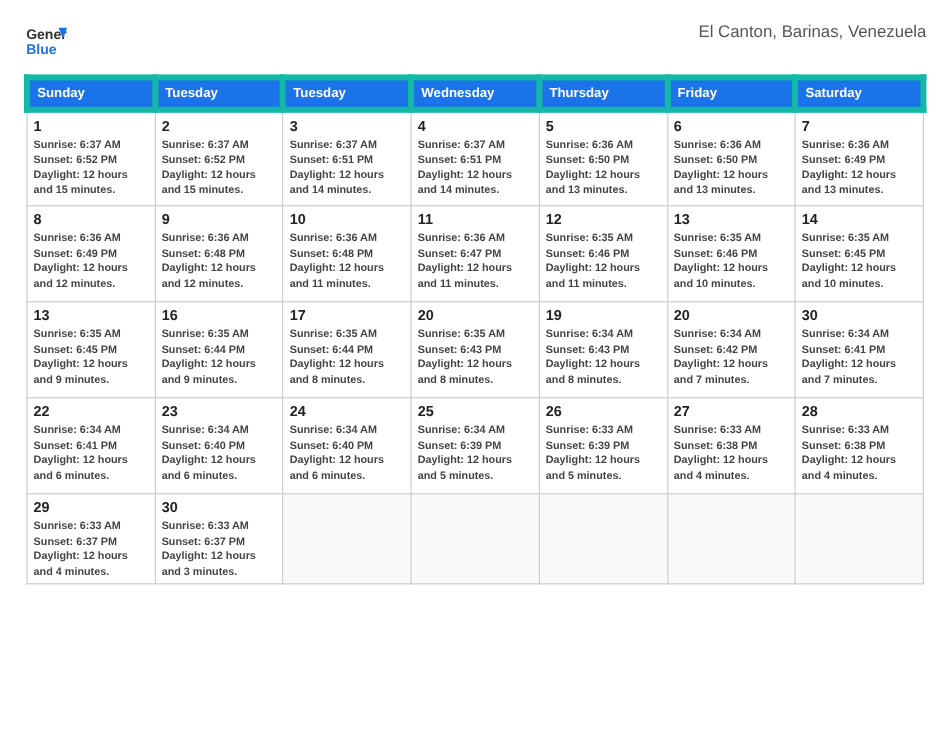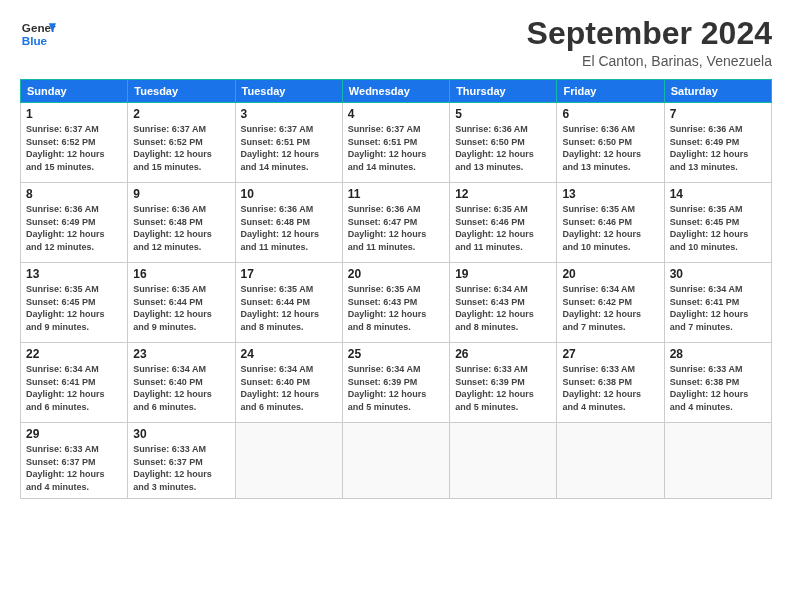--- a/index.html
+++ b/index.html
@@ -50,21 +50,21 @@
       border-collapse: collapse;
       font-size: 10px;
     }
     thead tr th {
       background: #1a73e8;
       color: #fff;
       font-size: 11px;
       font-weight: bold;
       padding: 5px 6px;
       text-align: left;
-      border: 1px solid #14b8a6;
+      border: 5px solid #14b8a6;
     }
     tbody tr td {
       border: 1px solid #ccc;
       vertical-align: top;
       padding: 4px 5px;
       font-size: 9.5px;
       color: #333;
       width: calc(100% / 7);
       height: 80px;
     }
@@ -94,21 +94,20 @@
 <div class="page">
   <div class="header-area">
     <div class="logo">
       <svg class="logo-icon" viewBox="0 0 40 40">
         <text x="2" y="18" font-size="13" font-weight="bold" fill="#333" font-family="Arial">General</text>
         <text x="2" y="32" font-size="13" font-weight="bold" fill="#1a73e8" font-family="Arial">Blue</text>
         <polygon points="32,8 40,8 36,18" fill="#1a73e8"></polygon>
       </svg>
     </div>
     <div class="title-area">
-      <div class="month-title">September 2024</div>
       <div class="subtitle">El Canton, Barinas, Venezuela</div>
     </div>
   </div>
 
   <table>
     <thead>
       <tr id="thead-row">
           <th>Sunday</th>
           <th>Tuesday</th>
           <th>Tuesday</th>

